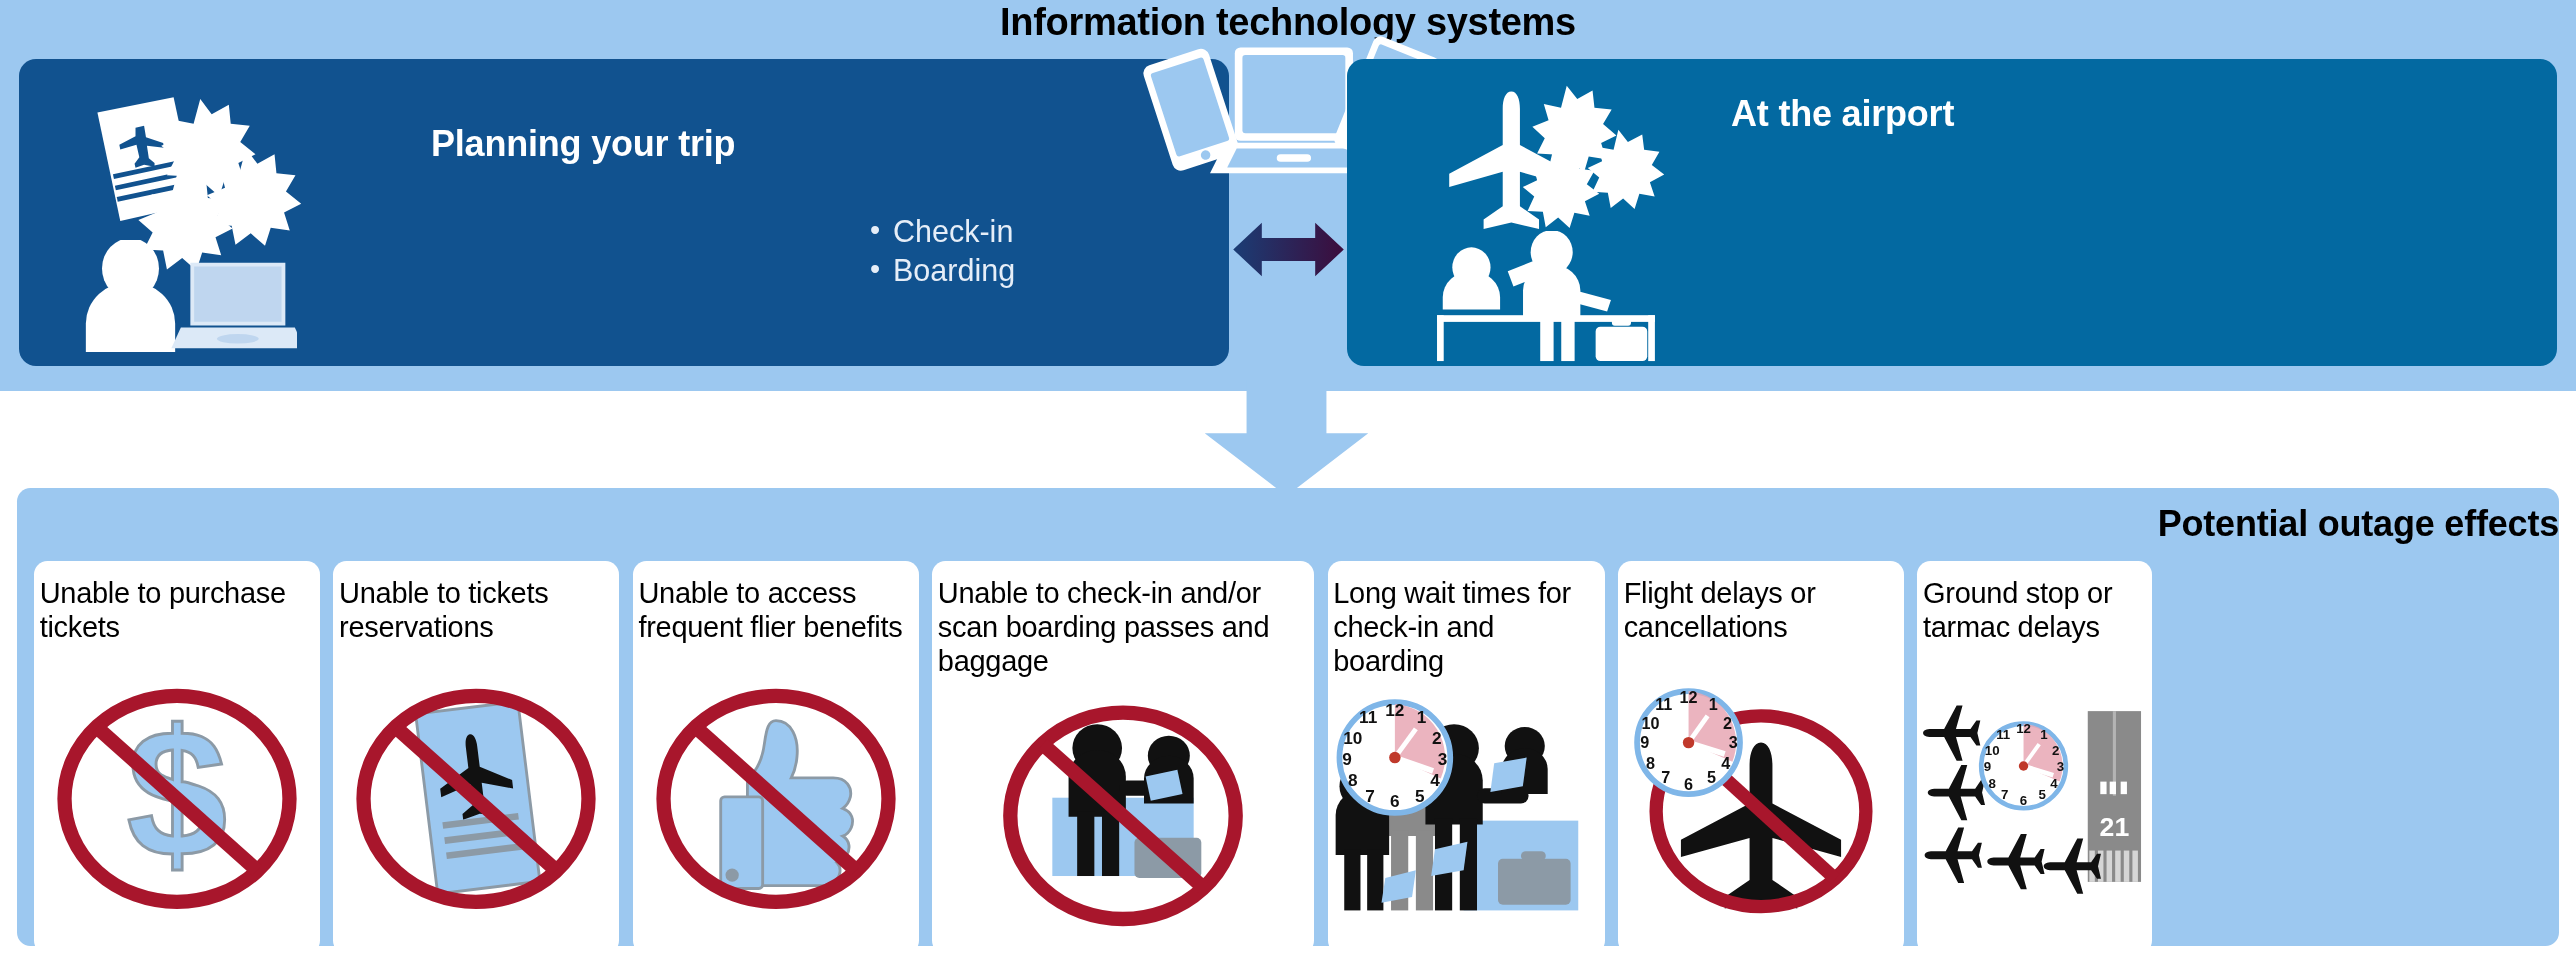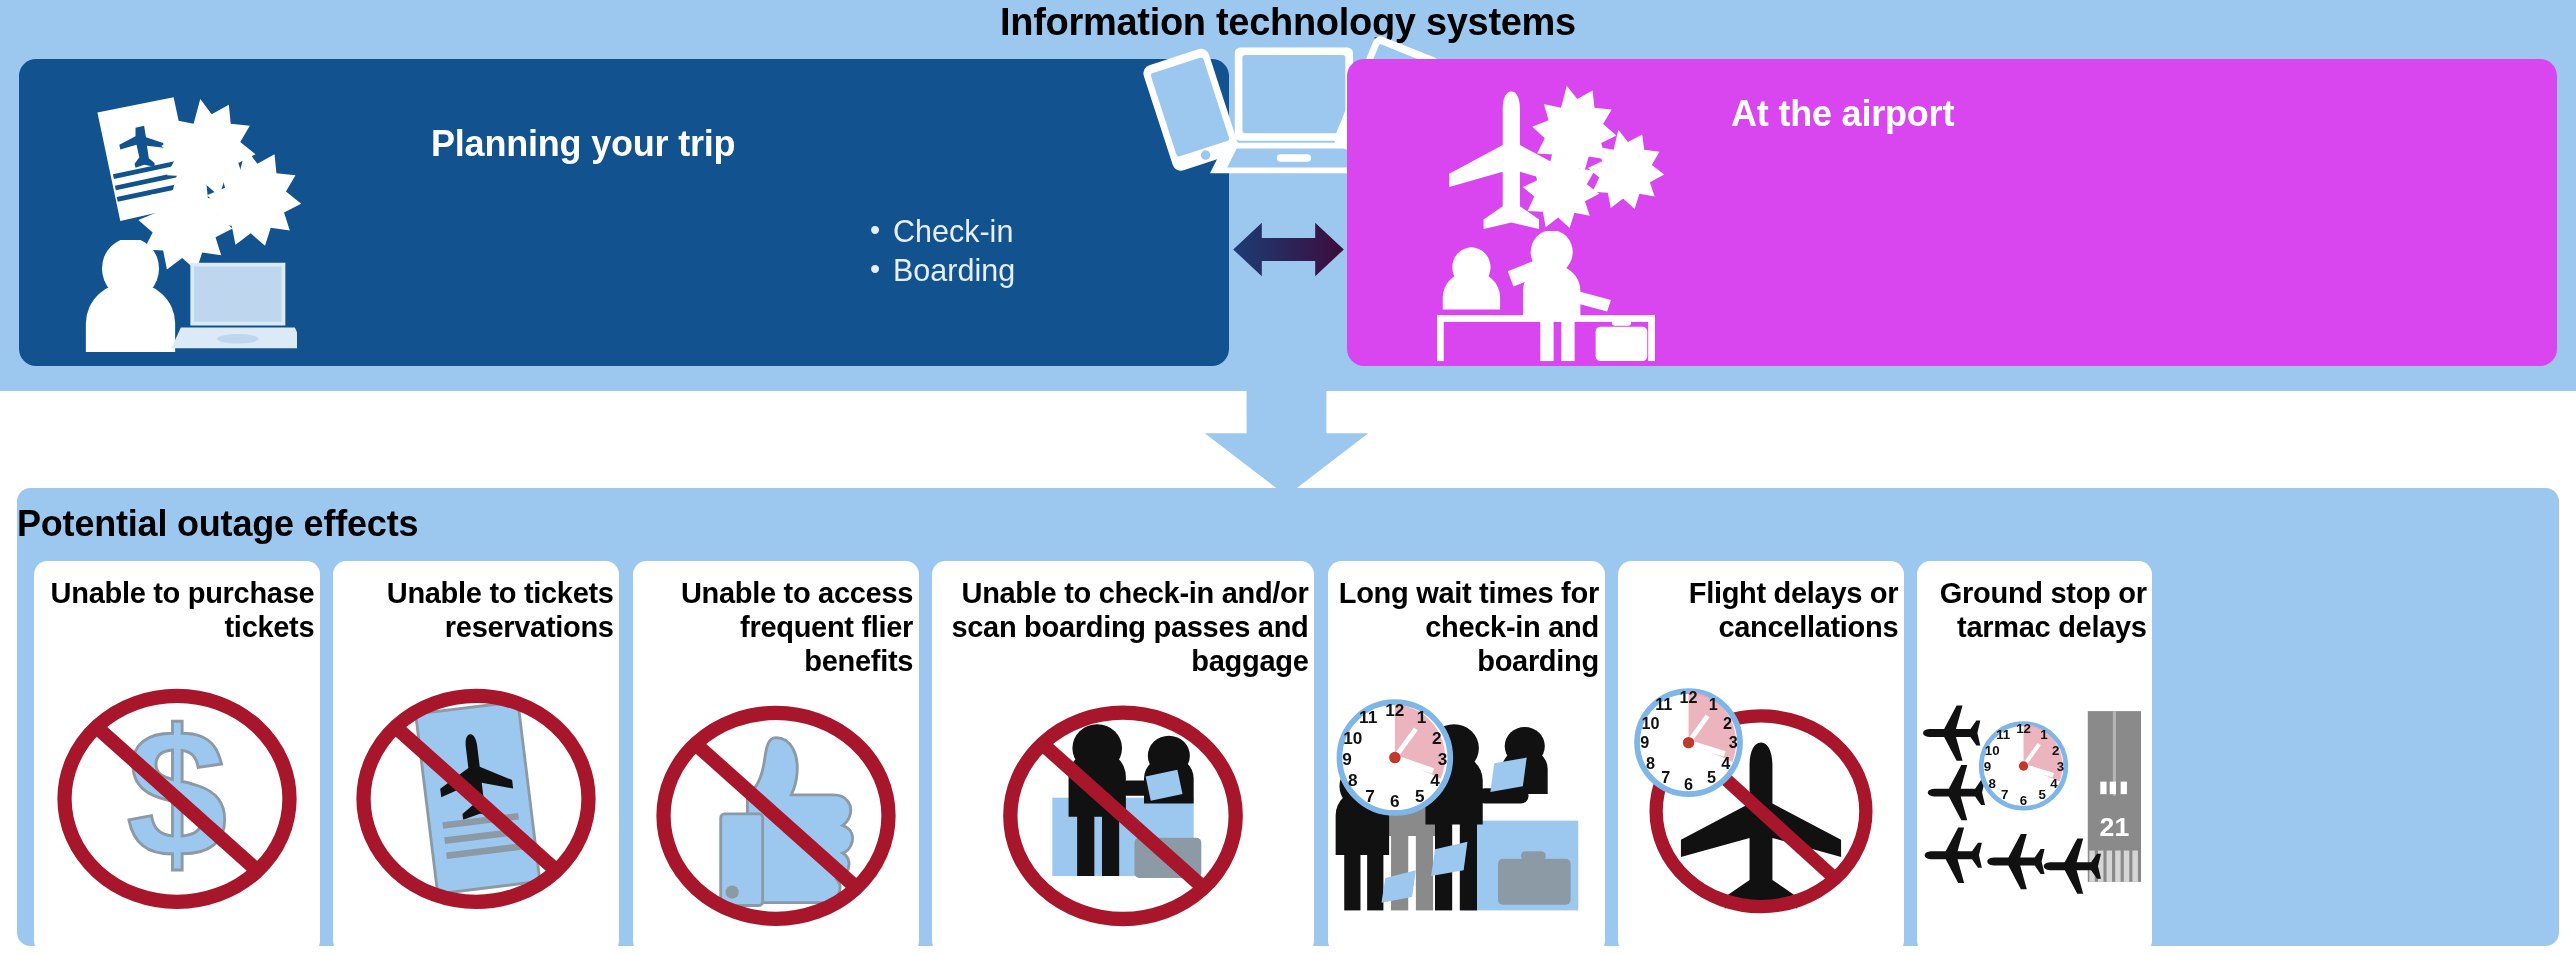--- a/index.html
+++ b/index.html
@@ -20,21 +20,21 @@
     text-align:center;
     font-size:38px;font-weight:bold;color:#000;
     letter-spacing:-0.3px;
     line-height:40px;
   }
   .sys-box{
     position:absolute;top:59px;height:307px;border-radius:17px;
     box-sizing:border-box;
   }
   #planning-box{left:19px;width:1210px;background:#11528F;}
-  #airport-box{left:1347px;width:1210px;background:#d946ef;}
+  #airport-box{left:1347px;width:1210px;background:#0369a1;}
 
   .box-title{
     position:absolute;font-size:36px;font-weight:bold;color:#fff;
     letter-spacing:-0.2px;
   }
   #planning-title{left:412px;top:36px;margin-top:28px;}
   #airport-title{left:384px;top:34px;}
 
   .bullets{position:absolute;}
   .bullets li{
@@ -60,35 +60,35 @@
   
   #gap{position:absolute;left:0;top:391px;width:2576px;height:95px;background:#fff;}
   #down-arrow{position:absolute;left:1172px;top:380px;width:229px;height:116px;}
 
   
   #effects-panel{
     position:absolute;left:17px;top:488px;width:2542px;height:458px;
     background:#9CC8F0;border-radius:13.4px;
   }
   #effects-title{
-    position:absolute;left:0;top:15.3px;width:2542px;text-align:left;
+    position:absolute;left:0;top:15.3px;width:2542px;text-align:right;
     font-size:36px;font-weight:bold;color:#000;letter-spacing:-0.2px;
   }
   #cards-row{
     position:absolute;left:17px;top:73px;width:2507px;height:393px;
     display:flex;gap:13.4px;
   }
   .card{
     background:#fff;border-radius:13.4px;
     position:relative;overflow:hidden;
     display:flex;flex-direction:column;align-items:center;
   }
   .card-title{
-    margin-top:15.3px;width:100%;text-align:right;
-    font-size:29px;font-weight:bold;color:#000;line-height:34px;
+    margin-top:15.3px;width:100%;text-align:left;
+    font-size:29px;font-weight:normal;color:#000;line-height:34px;
     letter-spacing:-0.3px;padding:0 5.7px;box-sizing:border-box;
   }
   .card-art{flex:1;width:100%;position:relative;}
   .card-art svg{position:absolute;left:0;top:0;width:100%;height:100%;}
   .w1{width:286px;} .w2{width:286px;} .w3{width:286px;} .w4{width:286px;}
   .w5{width:382px;} .w6{width:277px;} .w7{width:286px;} .w8{width:235px;}
 </style>
 </head>
 <body>
 

